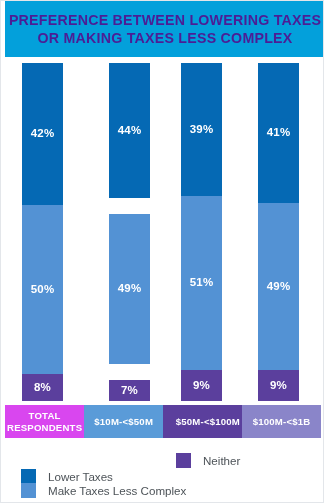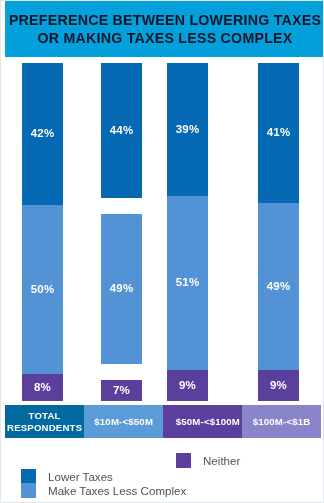--- a/index.html
+++ b/index.html
@@ -28,21 +28,21 @@
     height: 56px;
     background: #03a0db;
     display: flex;
     flex-direction: column;
     align-items: center;
     justify-content: center;
     box-sizing: border-box;
     padding: 0 10px;
   }
   .title-line {
-    color: #0f172a;
+    color: #4c1d95;
     font-size: 14.2px;
     font-weight: bold;
     letter-spacing: 0.25px;
     line-height: 18px;
     text-align: center;
     white-space: nowrap;
   }
   
   .plot {
     position: absolute;
@@ -154,32 +154,32 @@
         <div class="seg seg-lower" style="flex: 42 1 0px; background: rgb(5, 105, 180);">
           <span class="seg-label">42%</span>
         </div>
         <div class="seg seg-complex" style="flex: 50 1 0px; background: rgb(83, 146, 212);">
           <span class="seg-label">50%</span>
         </div>
         <div class="seg seg-neither" style="flex: 8 1 0px; background: rgb(91, 63, 157);">
           <span class="seg-label">8%</span>
         </div>
       </div>
-      <div class="bar" style="left: 100px; gap: 16px;">
+      <div class="bar" style="left: 108px; gap: 16px;">
         <div class="seg seg-lower" style="flex: 44 1 0px; background: rgb(5, 105, 180);">
           <span class="seg-label">44%</span>
         </div>
         <div class="seg seg-complex" style="flex: 49 1 0px; background: rgb(83, 146, 212);">
           <span class="seg-label">49%</span>
         </div>
         <div class="seg seg-neither" style="flex: 7 1 0px; background: rgb(91, 63, 157);">
           <span class="seg-label">7%</span>
         </div>
       </div>
-      <div class="bar" style="left: 166px;">
+      <div class="bar" style="left: 180px;">
         <div class="seg seg-lower" style="flex: 39 1 0px; background: rgb(5, 105, 180);">
           <span class="seg-label">39%</span>
         </div>
         <div class="seg seg-complex" style="flex: 51 1 0px; background: rgb(83, 146, 212); align-items: center;">
           <span class="seg-label">51%</span>
         </div>
         <div class="seg seg-neither" style="flex: 9 1 0px; background: rgb(91, 63, 157);">
           <span class="seg-label">9%</span>
         </div>
       </div>
@@ -190,21 +190,21 @@
         <div class="seg seg-complex" style="flex: 49 1 0px; background: rgb(83, 146, 212);">
           <span class="seg-label">49%</span>
         </div>
         <div class="seg seg-neither" style="flex: 9 1 0px; background: rgb(91, 63, 157);">
           <span class="seg-label">9%</span>
         </div>
       </div>
     </div>
 
   <div class="cat-strip">
-      <div class="cat-tile cat-c0" style="background: #0369a1;">
+      <div class="cat-tile cat-c0" style="background: #d946ef;">
         <span>TOTAL</span>
         <span>RESPONDENTS</span>
       </div>
       <div class="cat-tile cat-c1" style="background: rgb(90, 155, 216);">
         <span>$10M-&lt;$50M</span>
       </div>
       <div class="cat-tile cat-c2" style="background: rgb(91, 63, 157); align-items: flex-end;">
         <span>$50M-&lt;$100M</span>
       </div>
       <div class="cat-tile cat-c3" style="background: rgb(138, 133, 201);">

